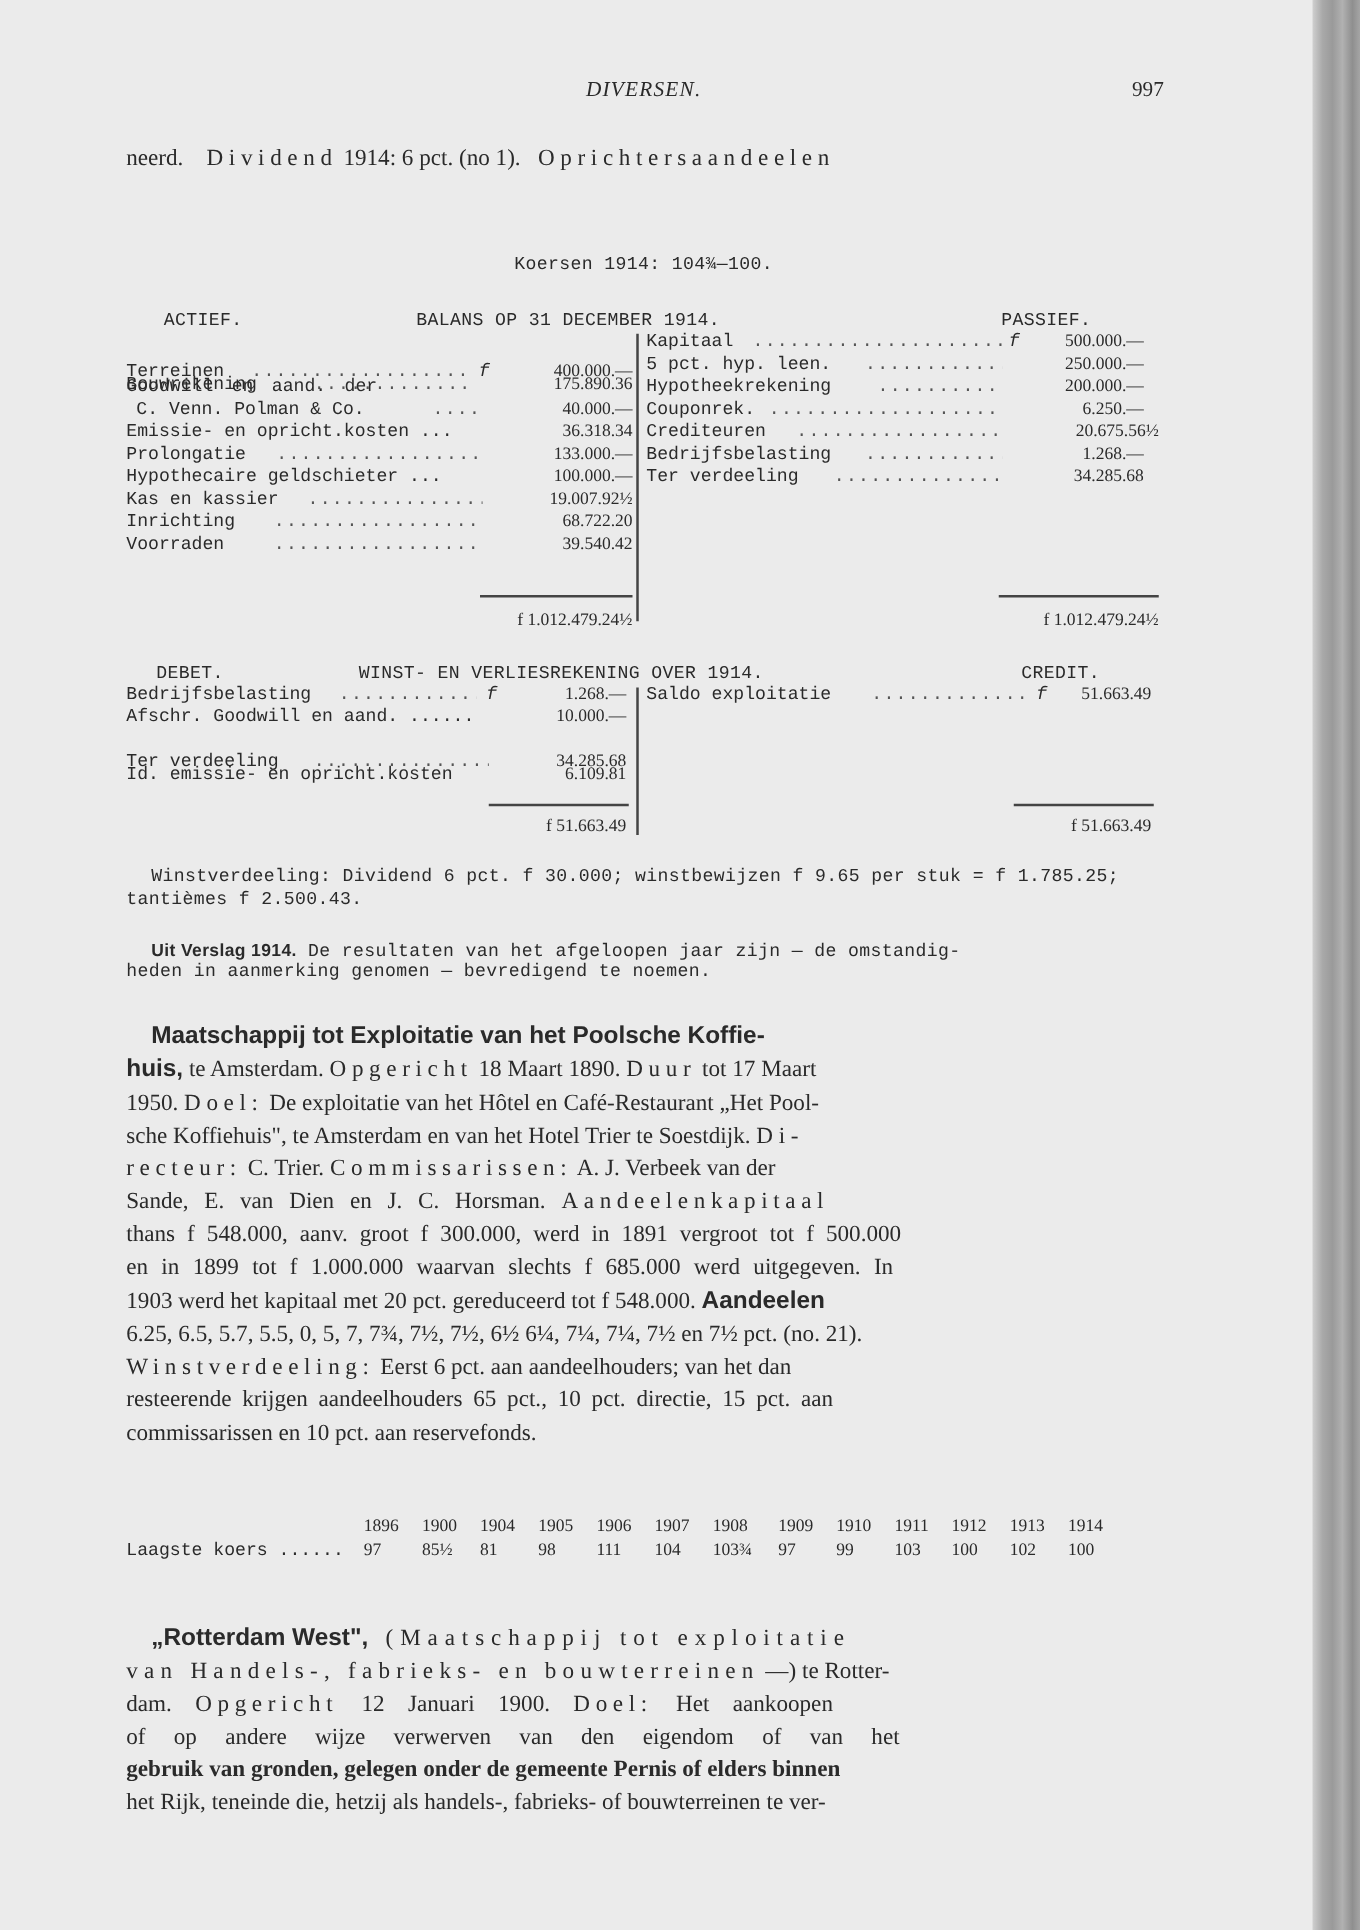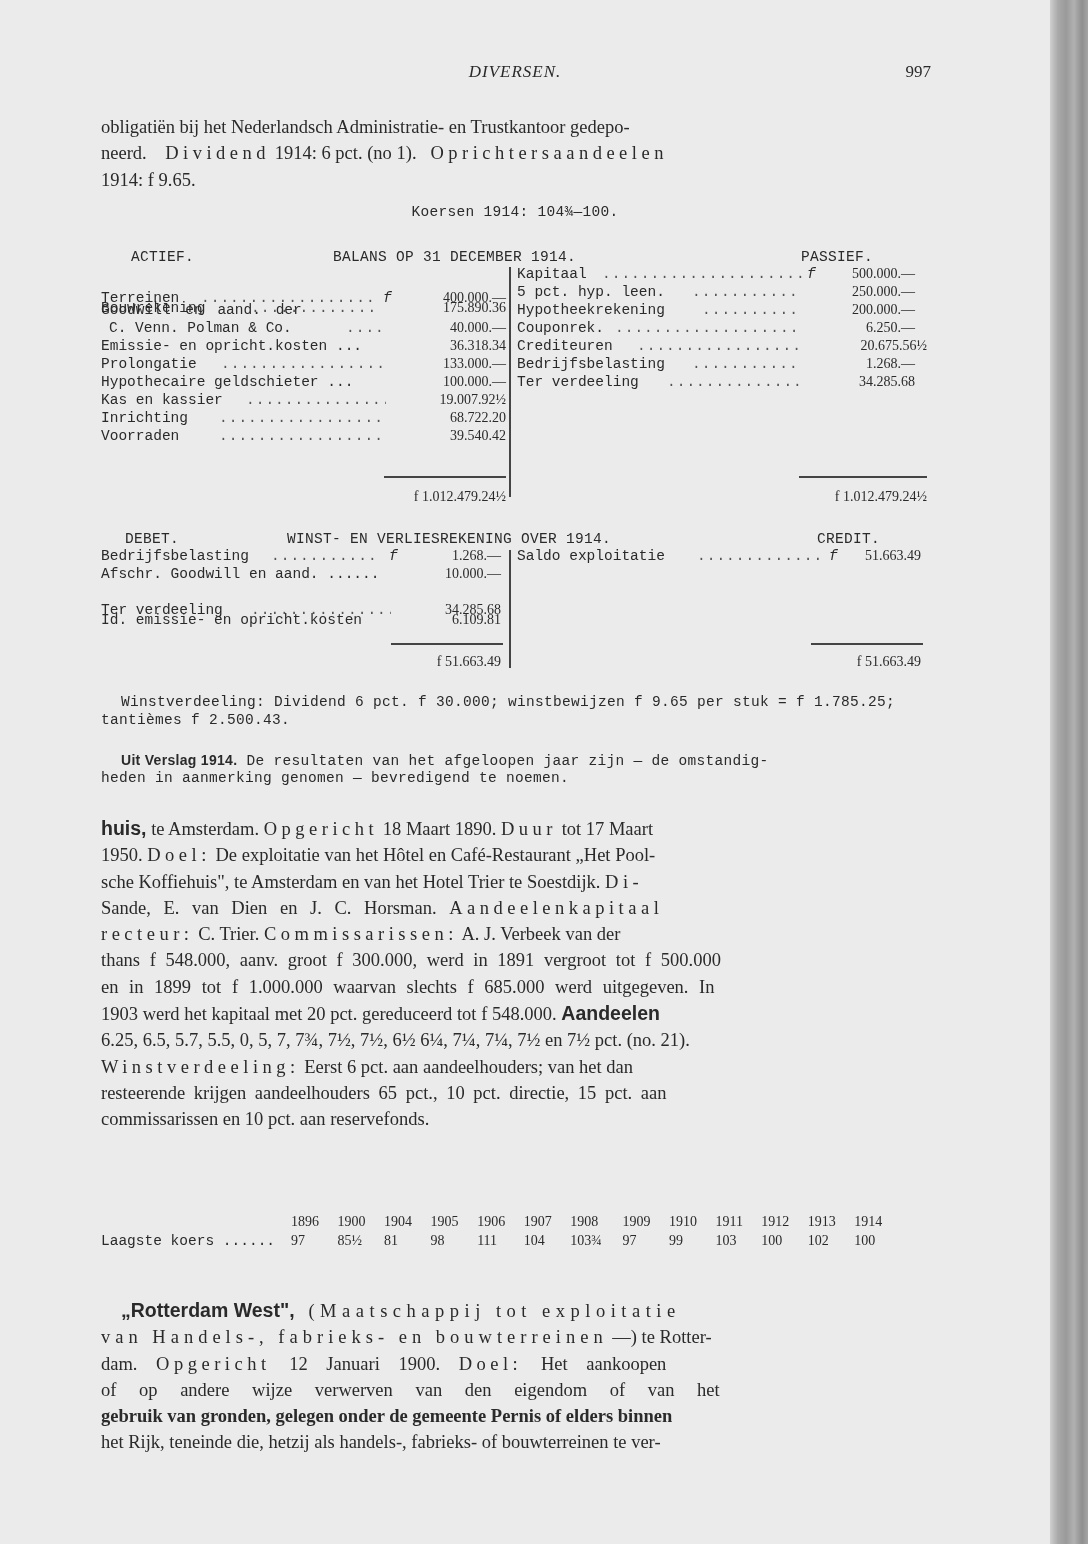--- a/index.html
+++ b/index.html
@@ -40,28 +40,26 @@
 <div class="binding"></div>
 
 <div class="page">
 
   <div class="running-head">
     <span class="title">DIVERSEN.</span>
     <span class="pagenum">997</span>
   </div>
 
   <div class="para" style="top:114px;">
-    <div>obligatiën bij het Nederlandsch Administratie- en Trustkantoor gedepo-</div>
     <div>
       <span>neerd.</span>&nbsp;&nbsp;&nbsp;
       <span class="spaced">Dividend</span>
       <span>1914: 6 pct. (no 1).</span>&nbsp;&nbsp;
       <span class="spaced">Oprichtersaandeelen</span>
     </div>
-    <div>1914: f 9.65.</div>
   </div>
 
   <div class="abs small" style="top:204px; left:0; width:828px; text-align:center;">Koersen 1914: 104¾—100.</div>
 
   <div class="abs small" style="top:249px; left:30px;">ACTIEF.</div>
   <div class="abs small" style="top:249px; left:232px;">BALANS OP 31 DECEMBER 1914.</div>
   <div class="abs small" style="top:249px; left:700px;">PASSIEF.</div>
 
   <div class="vline" style="left:408px; top:267px; height:230px;"></div>
 
@@ -201,25 +199,26 @@
 
   <div class="abs small" style="top:694px; left:20px;">Winstverdeeling: Dividend 6 pct. f 30.000; winstbewijzen f 9.65 per stuk = f 1.785.25;</div>
   <div class="abs small" style="top:712px; left:0;">tantièmes f 2.500.43.</div>
 
   <div class="abs small" style="top:752px; left:20px;">
     <span class="bold-sans" style="font-size:14px;">Uit Verslag 1914.</span><span> De resultaten van het afgeloopen jaar zijn — de omstandig-</span>
   </div>
   <div class="abs small" style="top:770px; left:0;">heden in aanmerking genomen — bevredigend te noemen.</div>
 
   <div class="para" style="top:815px;">
+    <div style="text-indent:20px;"><span class="bold-sans" style="font-size:19.5px;">Maatschappij tot Exploitatie van het Poolsche Koffie-</span></div>
     <div><span class="bold-sans" style="font-size:19.5px;margin-top:20px;">huis,</span><span> te Amsterdam.</span> <span class="spaced">Opgericht</span><span> 18 Maart 1890. </span><span class="spaced">Duur</span><span> tot 17 Maart</span></div>
     <div><span>1950. </span><span class="spaced">Doel:</span><span> De exploitatie van het Hôtel en Café-Restaurant „Het Pool-</span></div>
     <div><span>sche Koffiehuis", te Amsterdam en van het Hotel Trier te Soestdijk. </span><span class="spaced">Di-</span></div>
+    <div><span class="spaced">recteur:</span><span> C. Trier. </span><span class="spaced">Commissarissen:</span><span> A. J. Verbeek van der</span></div>
     <div><span style="word-spacing:8px;">Sande, E. van Dien en J. C. Horsman. </span><span class="spaced">Aandeelenkapitaal</span></div>
-    <div><span class="spaced">recteur:</span><span> C. Trier. </span><span class="spaced">Commissarissen:</span><span> A. J. Verbeek van der</span></div>
     <div style="word-spacing:5px;">thans f 548.000, aanv. groot f 300.000, werd in 1891 vergroot tot f 500.000</div>
     <div style="word-spacing:6px;">en in 1899 tot f 1.000.000 waarvan slechts f 685.000 werd uitgegeven. In</div>
     <div><span>1903 werd het kapitaal met 20 pct. gereduceerd tot f 548.000. </span><span class="bold-sans" style="font-size:19.5px;">Aandeelen</span></div>
     <div>6.25, 6.5, 5.7, 5.5, 0, 5, 7, 7¾, 7½, 7½, 6½ 6¼, 7¼, 7¼, 7½ en 7½ pct. (no. 21).</div>
     <div><span class="spaced">Winstverdeeling:</span><span> Eerst 6 pct. aan aandeelhouders; van het dan</span></div>
     <div style="word-spacing:4px;">resteerende krijgen aandeelhouders 65 pct., 10 pct. directie, 15 pct. aan</div>
     <div>commissarissen en 10 pct. aan reservefonds.</div>
   </div>
 
   <table class="koers-table" style="top:1212px; left:0; width:800px; border-collapse:collapse;">

